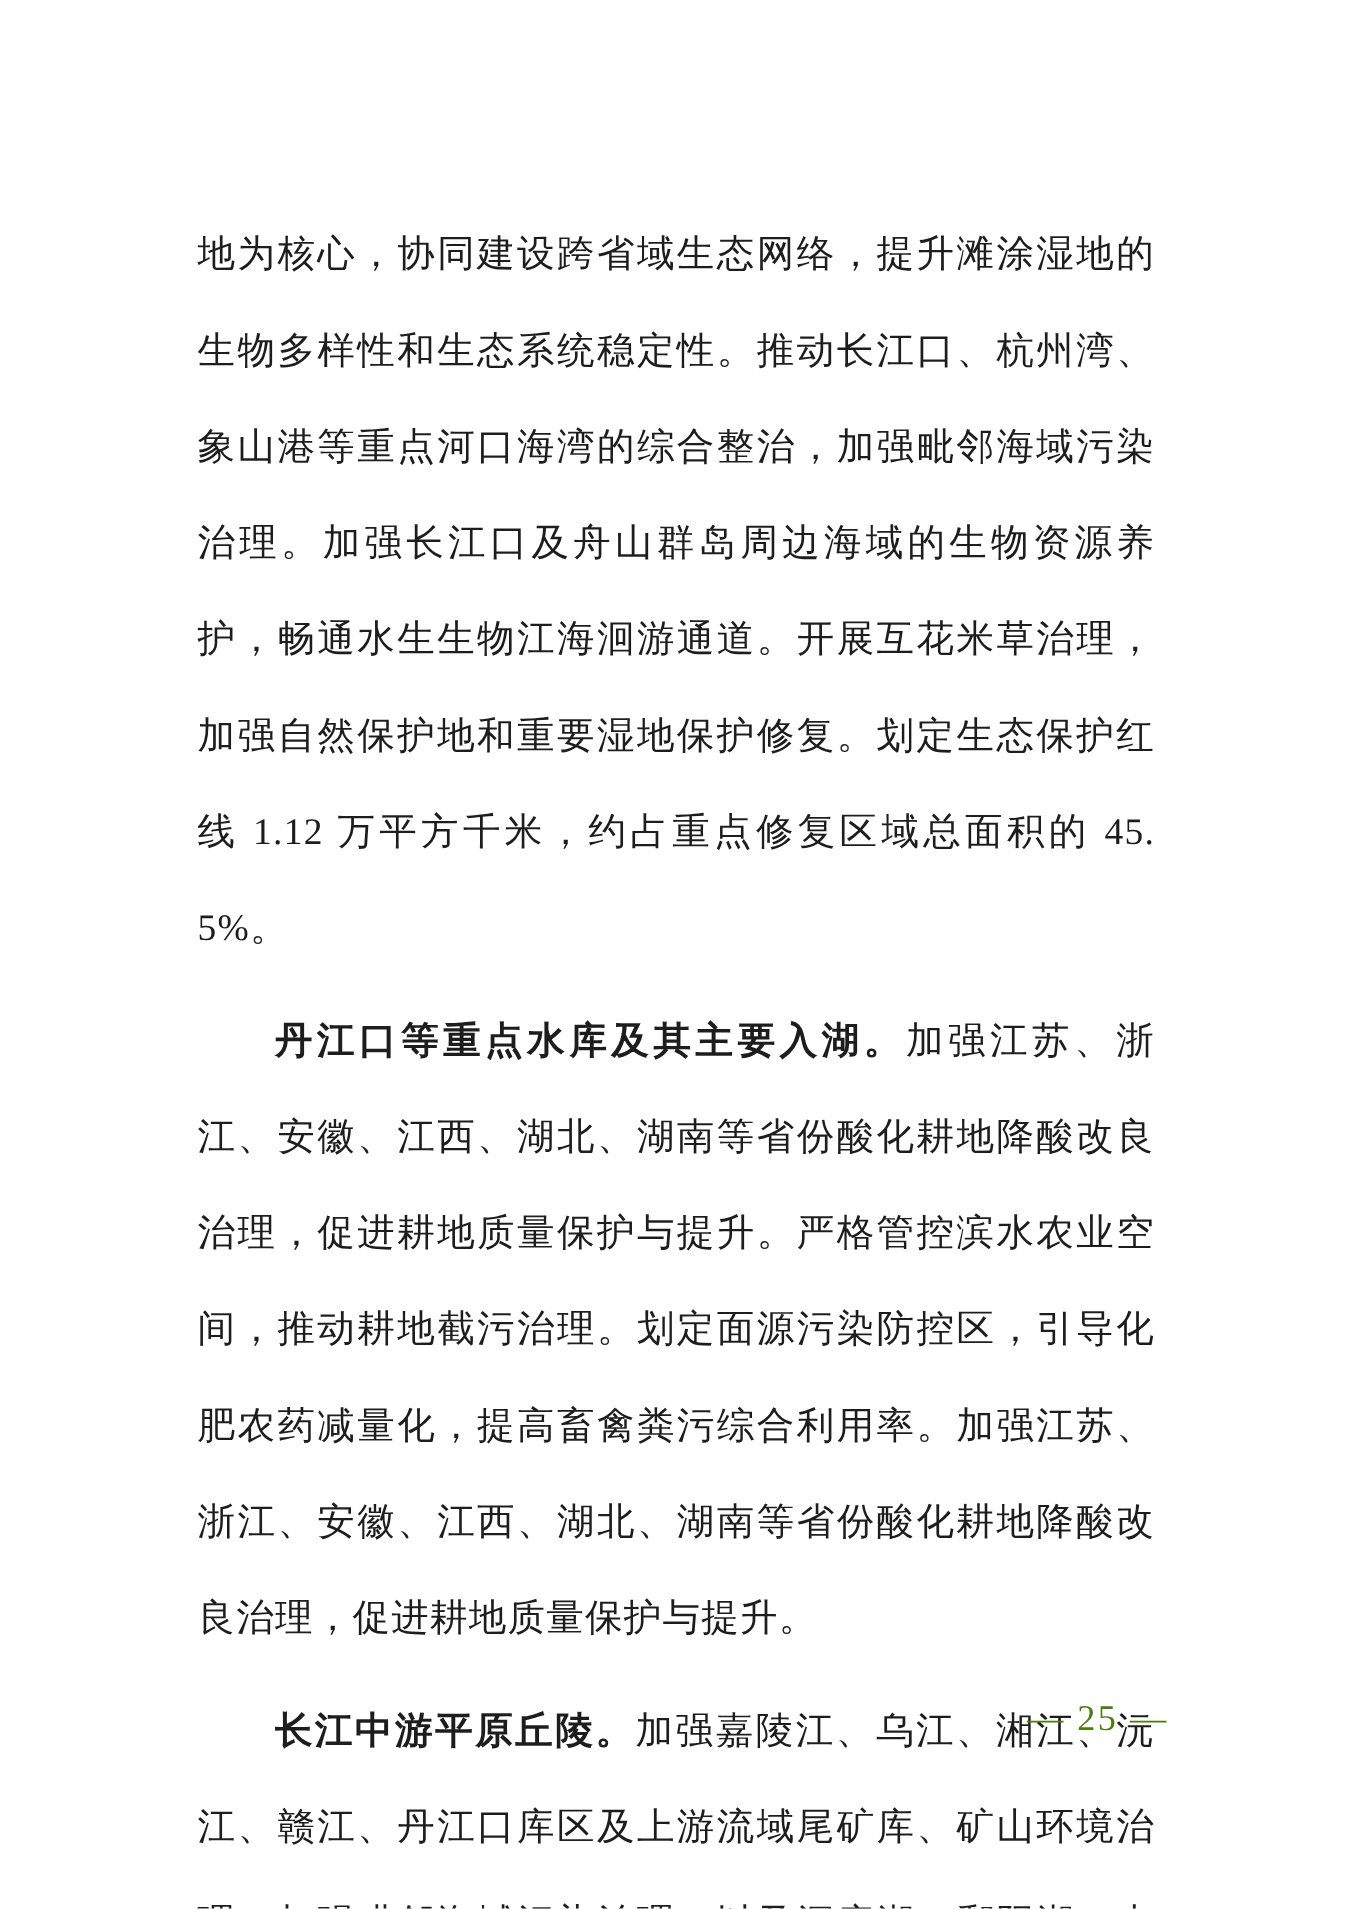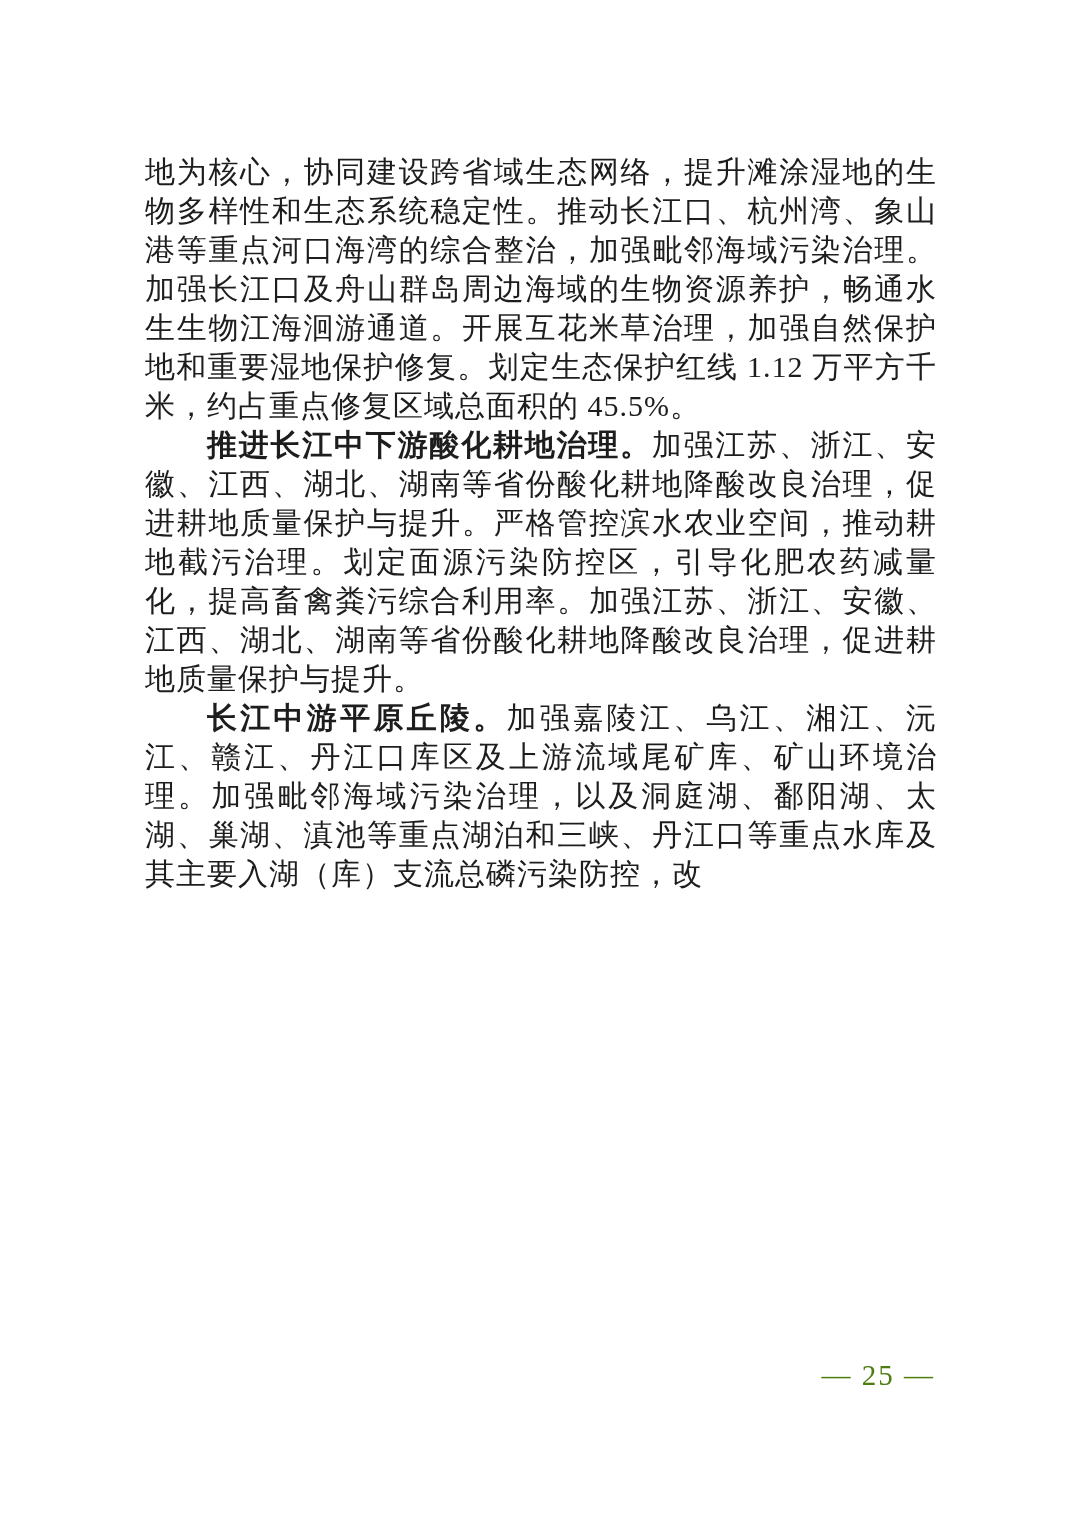--- a/index.html
+++ b/index.html
@@ -16,23 +16,23 @@
     font-family: "Liberation Serif", "DejaVu Serif", serif;
     color: #1d1d1d;
   }
   .content {
     position: absolute;
     left: 145px;
     top: 152px;
     width: 792px;
   }
   .para {
-    margin: 0;
+    margin: 13px;
     font-size: 30px;
-    line-height: 39px;
+    line-height: 77px;
     text-align: justify;
     text-justify: inter-ideograph;
     letter-spacing: 1px;
     word-break: break-all;
   }
   .para.indent {
     text-indent: 62px;
   }
   .para.extra-top {
     margin-top: 12px;
@@ -50,17 +50,17 @@
     color: #4d7c0f;
     margin-left: 48px;
   }
 </style>
 </head>
 <body>
 
 <div class="page">
   <div class="content">
       <p class="para"><span class="seg-normal">地为核心，协同建设跨省域生态网络，提升滩涂湿地的生物多样性和生态系统稳定性。推动长江口、杭州湾、象山港等重点河口海湾的综合整治，加强毗邻海域污染治理。加强长江口及舟山群岛周边海域的生物资源养护，畅通水生生物江海洄游通道。开展互花米草治理，加强自然保护地和重要湿地保护修复。划定生态保护红线 1.12 万平方千米，约占重点修复区域总面积的 45.5%。</span></p>
-      <p class="para indent"><span class="seg-bold">推进长江中下游酸化耕地治理。</span><span class="seg-normal">加强江苏、浙江、安徽、江西、湖北、湖南等省份酸化耕地降酸改良治理，促进耕地质量保护与提升。严格管控滨水农业空间，推动耕地截污治理。划定面源污染防控区，引导化肥农药减量化，提高畜禽粪污综合利用率。加强江苏、浙江、安徽、江西、湖北、湖南等省份酸化耕地降酸改良治理，促进耕地质量保护与提升。</span></p>
+      <p class="para indent"><span class="seg-bold">丹江口等重点水库及其主要入湖。</span><span class="seg-normal">加强江苏、浙江、安徽、江西、湖北、湖南等省份酸化耕地降酸改良治理，促进耕地质量保护与提升。严格管控滨水农业空间，推动耕地截污治理。划定面源污染防控区，引导化肥农药减量化，提高畜禽粪污综合利用率。加强江苏、浙江、安徽、江西、湖北、湖南等省份酸化耕地降酸改良治理，促进耕地质量保护与提升。</span></p>
       <p class="para indent"><span class="seg-bold">长江中游平原丘陵。</span><span class="seg-normal">加强嘉陵江、乌江、湘江、沅江、赣江、丹江口库区及上游流域尾矿库、矿山环境治理。加强毗邻海域污染治理，以及洞庭湖、鄱阳湖、太湖、巢湖、滇池等重点湖泊和三峡、丹江口等重点水库及其主要入湖（库）支流总磷污染防控，改</span></p>
     </div>
   <div class="footer">— 25 —</div>
 </div>
 
 </body></html>

